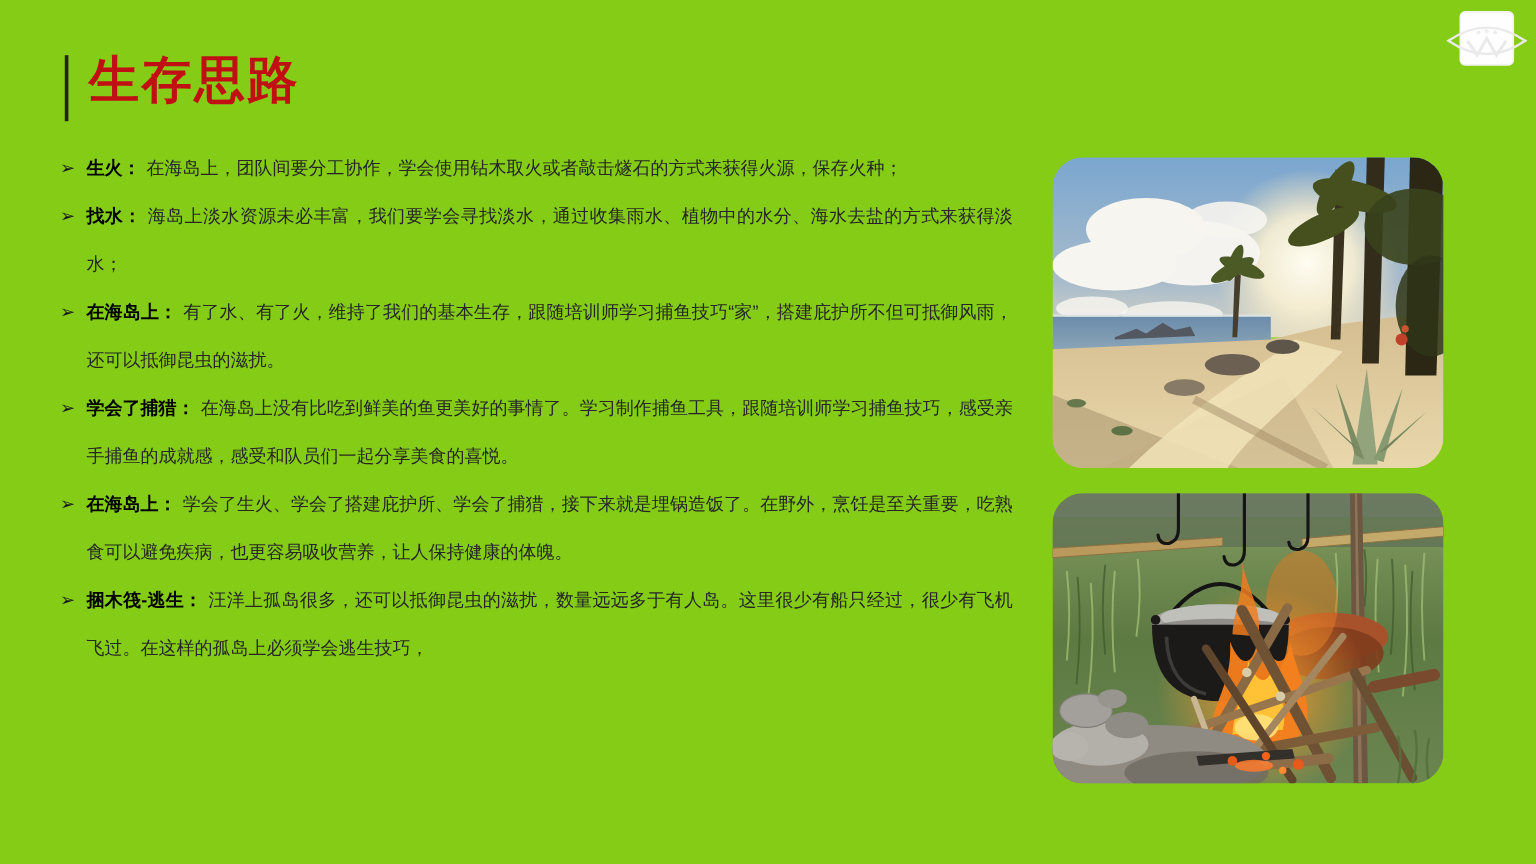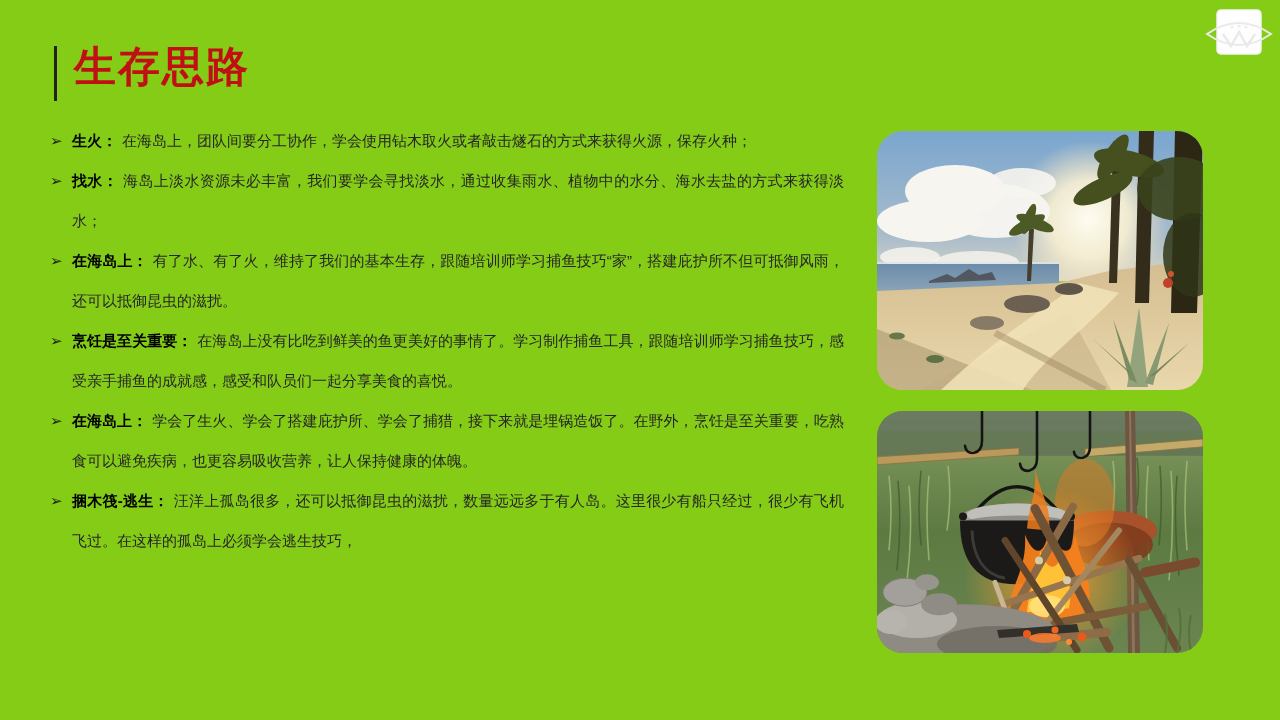--- a/index.html
+++ b/index.html
@@ -55,21 +55,21 @@
     <li>
       <span class="marker">➢</span>
       <div class="txt"><b>找水：</b><span>海岛上淡水资源未必丰富，我们要学会寻找淡水，通过收集雨水、植物中的水分、海水去盐的方式来获得淡水；</span></div>
     </li>
     <li>
       <span class="marker">➢</span>
       <div class="txt"><b>在海岛上：</b><span>有了水、有了火，维持了我们的基本生存，跟随培训师学习捕鱼技巧“家”，搭建庇护所不但可抵御风雨，还可以抵御昆虫的滋扰。</span></div>
     </li>
     <li>
       <span class="marker">➢</span>
-      <div class="txt"><b>烹饪是至关重要：</b><span>在海岛上没有比吃到鲜美的鱼更美好的事情了。学习制作捕鱼工具，跟随培训师学习捕鱼技巧，感受亲手捕鱼的成就感，感受和队员们一起分享美食的喜悦。</span></div>
+      <div class="txt"><b>学会了捕猎：</b><span>在海岛上没有比吃到鲜美的鱼更美好的事情了。学习制作捕鱼工具，跟随培训师学习捕鱼技巧，感受亲手捕鱼的成就感，感受和队员们一起分享美食的喜悦。</span></div>
     </li>
     <li>
       <span class="marker">➢</span>
       <div class="txt"><b>在海岛上：</b><span>学会了生火、学会了搭建庇护所、学会了捕猎，接下来就是埋锅造饭了。在野外，烹饪是至关重要，吃熟食可以避免疾病，也更容易吸收营养，让人保持健康的体魄。</span></div>
     </li>
     <li>
       <span class="marker">➢</span>
       <div class="txt"><b>捆木筏-逃生：</b><span>汪洋上孤岛很多，还可以抵御昆虫的滋扰，数量远远多于有人岛。这里很少有船只经过，很少有飞机飞过。在这样的孤岛上必须学会逃生技巧，</span></div>
     </li>
   </ul>

